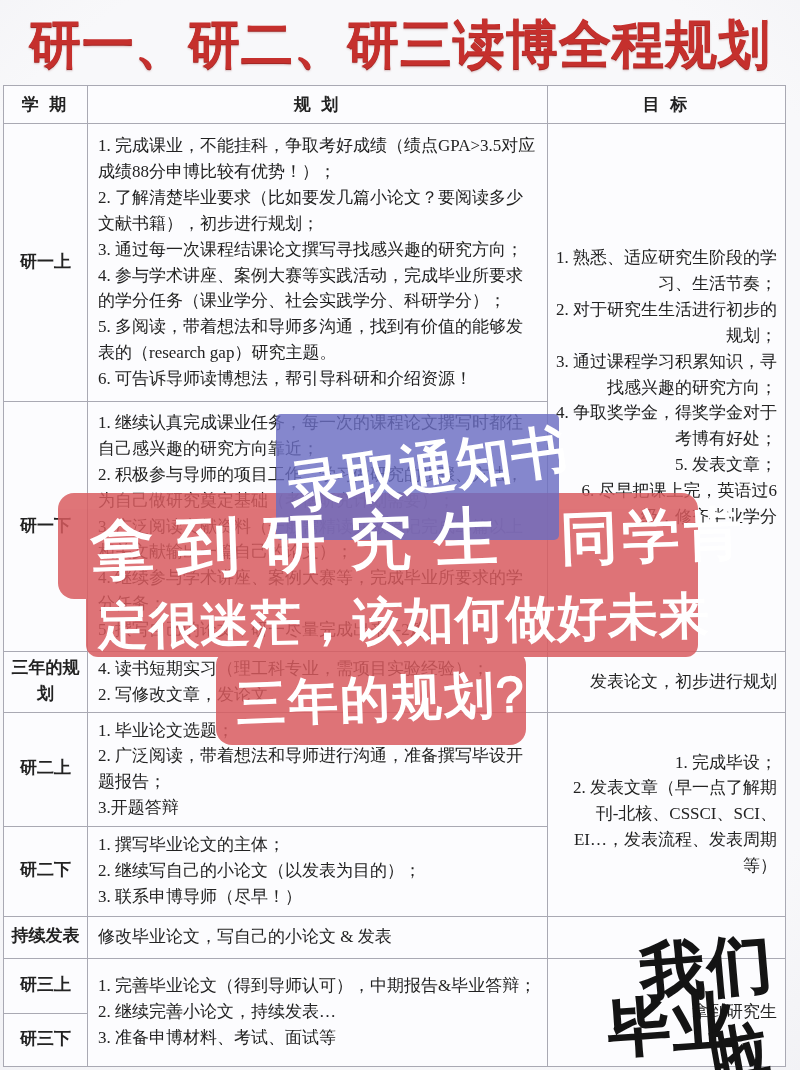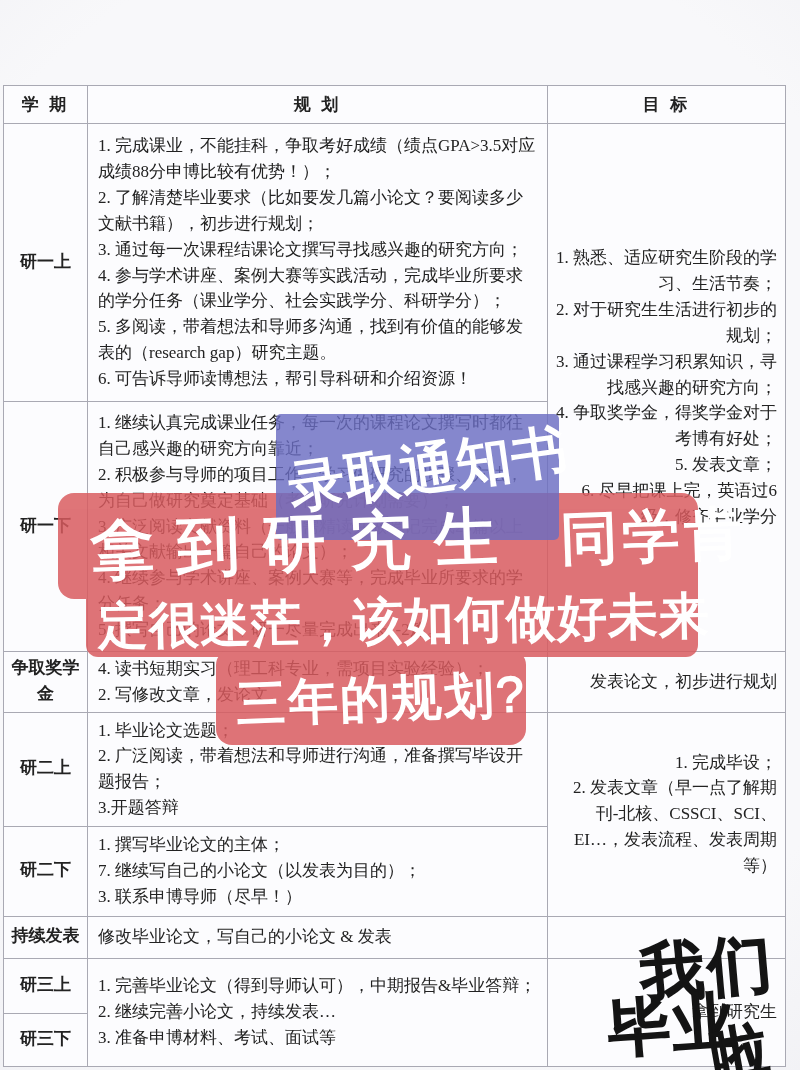--- a/index.html
+++ b/index.html
@@ -54,20 +54,21 @@
   .hand.black{color:#141414;-webkit-text-stroke:3px #141414;}
   .hw-b1{left:640px;top:925px;font-size:64px;transform:rotate(-5deg);letter-spacing:4px;}
   .hw-b2{left:608px;top:983px;font-size:62px;transform:rotate(-4deg);letter-spacing:2px;}
   .hw-b3{left:712px;top:1015px;font-size:56px;transform:rotate(-10deg);}
 </style>
 </head>
 <body>
 
 <div class="page">
 
+  <div class="title">研一、研二、研三读博全程规划</div>
 
   <table class="plan">
     <colgroup>
         <col style="width:84px">
         <col style="width:460px">
         <col style="width:238px">
       </colgroup>
     <tbody>
         <tr style="height:38px">
       <th class="hdr">学 期</th>
@@ -97,21 +98,21 @@
       <td class="sem">研一下</td>
       <td class="plancell">
             <div class="cell-text">1. 继续认真完成课业任务，每一次的课程论文撰写时都往自己感兴趣的研究方向靠近；
 2. 积极参与导师的项目工作，学习做研究的步骤、方法，为自己做研究奠定基础（考博研究计划需要）；
 3. 广泛阅读文献资料（一般需精读并做笔记完成20篇以上相关文献输出一篇自己的论文）；
 4. 继续参与学术讲座、案例大赛等，完成毕业所要求的学分任务；
 5. 撰写自己的论文，研一尽量完成出来1-2篇。</div>
           </td>
     </tr>
     <tr style="height:57px">
-      <td class="sem">争取奖学金</td>
+      <td class="sem">三年的规划</td>
       <td class="plancell">
             <div class="cell-text">4. 读书短期实习（理工科专业，需项目实验经验）；
 2. 写修改文章，发论文</div>
           </td>
       <td class="goalcell">
             <div class="cell-text">发表论文，初步进行规划</div>
           </td>
     </tr>
     <tr style="height:114px">
       <td class="sem">研二上</td>
@@ -122,21 +123,21 @@
           </td>
       <td class="goalcell" rowspan="2">
             <div class="cell-text">1. 完成毕设；
 2. 发表文章（早一点了解期刊-北核、CSSCI、SCI、EI…，发表流程、发表周期等）</div>
           </td>
     </tr>
     <tr style="height:90px">
       <td class="sem">研二下</td>
       <td class="plancell">
             <div class="cell-text">1. 撰写毕业论文的主体；
-7. 继续写自己的小论文（以发表为目的）；
+2. 继续写自己的小论文（以发表为目的）；
 3. 联系申博导师（尽早！）</div>
           </td>
     </tr>
     <tr style="height:42px">
       <td class="sem">持续发表</td>
       <td class="plancell">
             <div class="cell-text">修改毕业论文，写自己的小论文 &amp; 发表</div>
           </td>
       <td class="goalcell">
             <div class="cell-text"></div>

